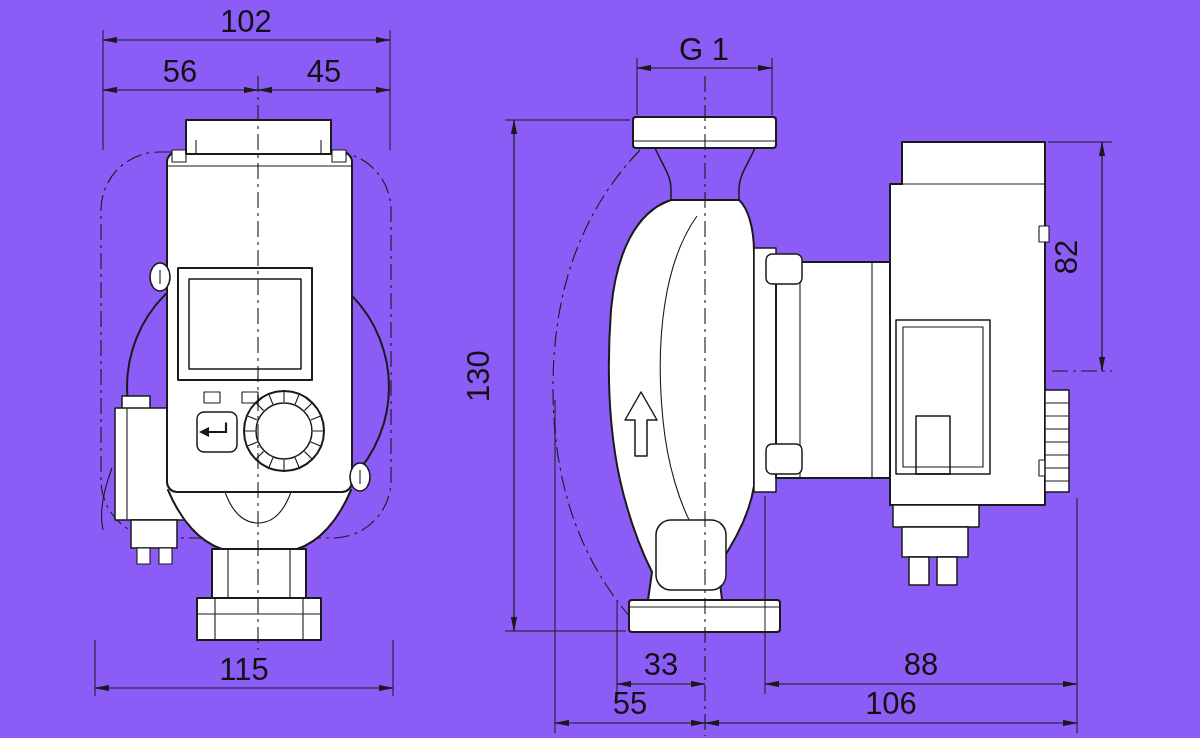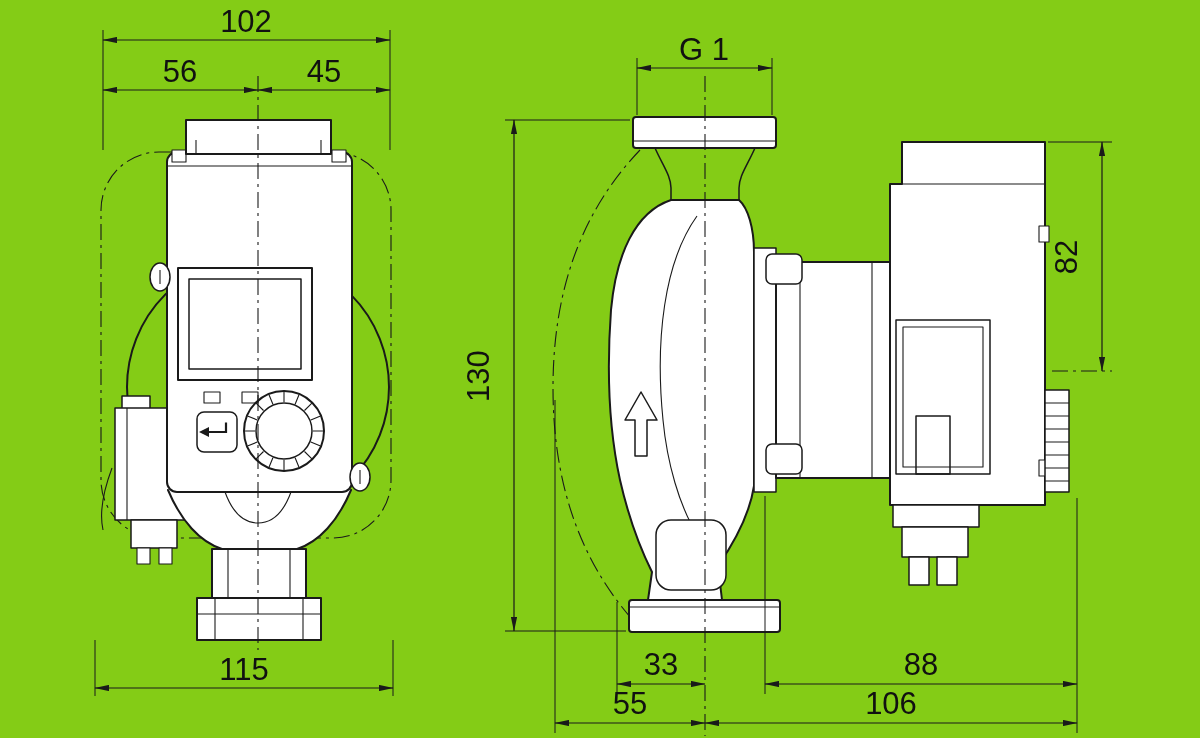--- a/index.html
+++ b/index.html
@@ -1,16 +1,16 @@
 <!DOCTYPE html>
 <html><head>
 <meta charset="utf-8">
 <style>
   html,body{margin:0;padding:0;background:#ffffff;}
-  .stage{width:1200px;height:738px;background:#84cc16;position:relative;overflow:hidden;}
+  .stage{width:1200px;height:738px;background:#8b5cf6;position:relative;overflow:hidden;}
   svg{display:block;}
   .ln2  {stroke:#1a1a1a;stroke-width:2;fill:none;stroke-linejoin:round;stroke-linecap:round;}
   .ln2w {stroke:#1a1a1a;stroke-width:2;fill:#fff;stroke-linejoin:round;}
   .ln15 {stroke:#1a1a1a;stroke-width:1.5;fill:none;stroke-linejoin:round;}
   .ln15w{stroke:#1a1a1a;stroke-width:1.5;fill:#fff;stroke-linejoin:round;}
   .ln1  {stroke:#1a1a1a;stroke-width:1.1;fill:none;stroke-linejoin:round;}
   .ln1w {stroke:#1a1a1a;stroke-width:1.1;fill:#fff;stroke-linejoin:round;}
   .fillw{fill:#fff;stroke:none;}
   .dim  {stroke:#1a1a1a;stroke-width:1.2;fill:none;marker-start:url(#arr);marker-end:url(#arr);}
   .ext  {stroke:#1a1a1a;stroke-width:1;fill:none;}

